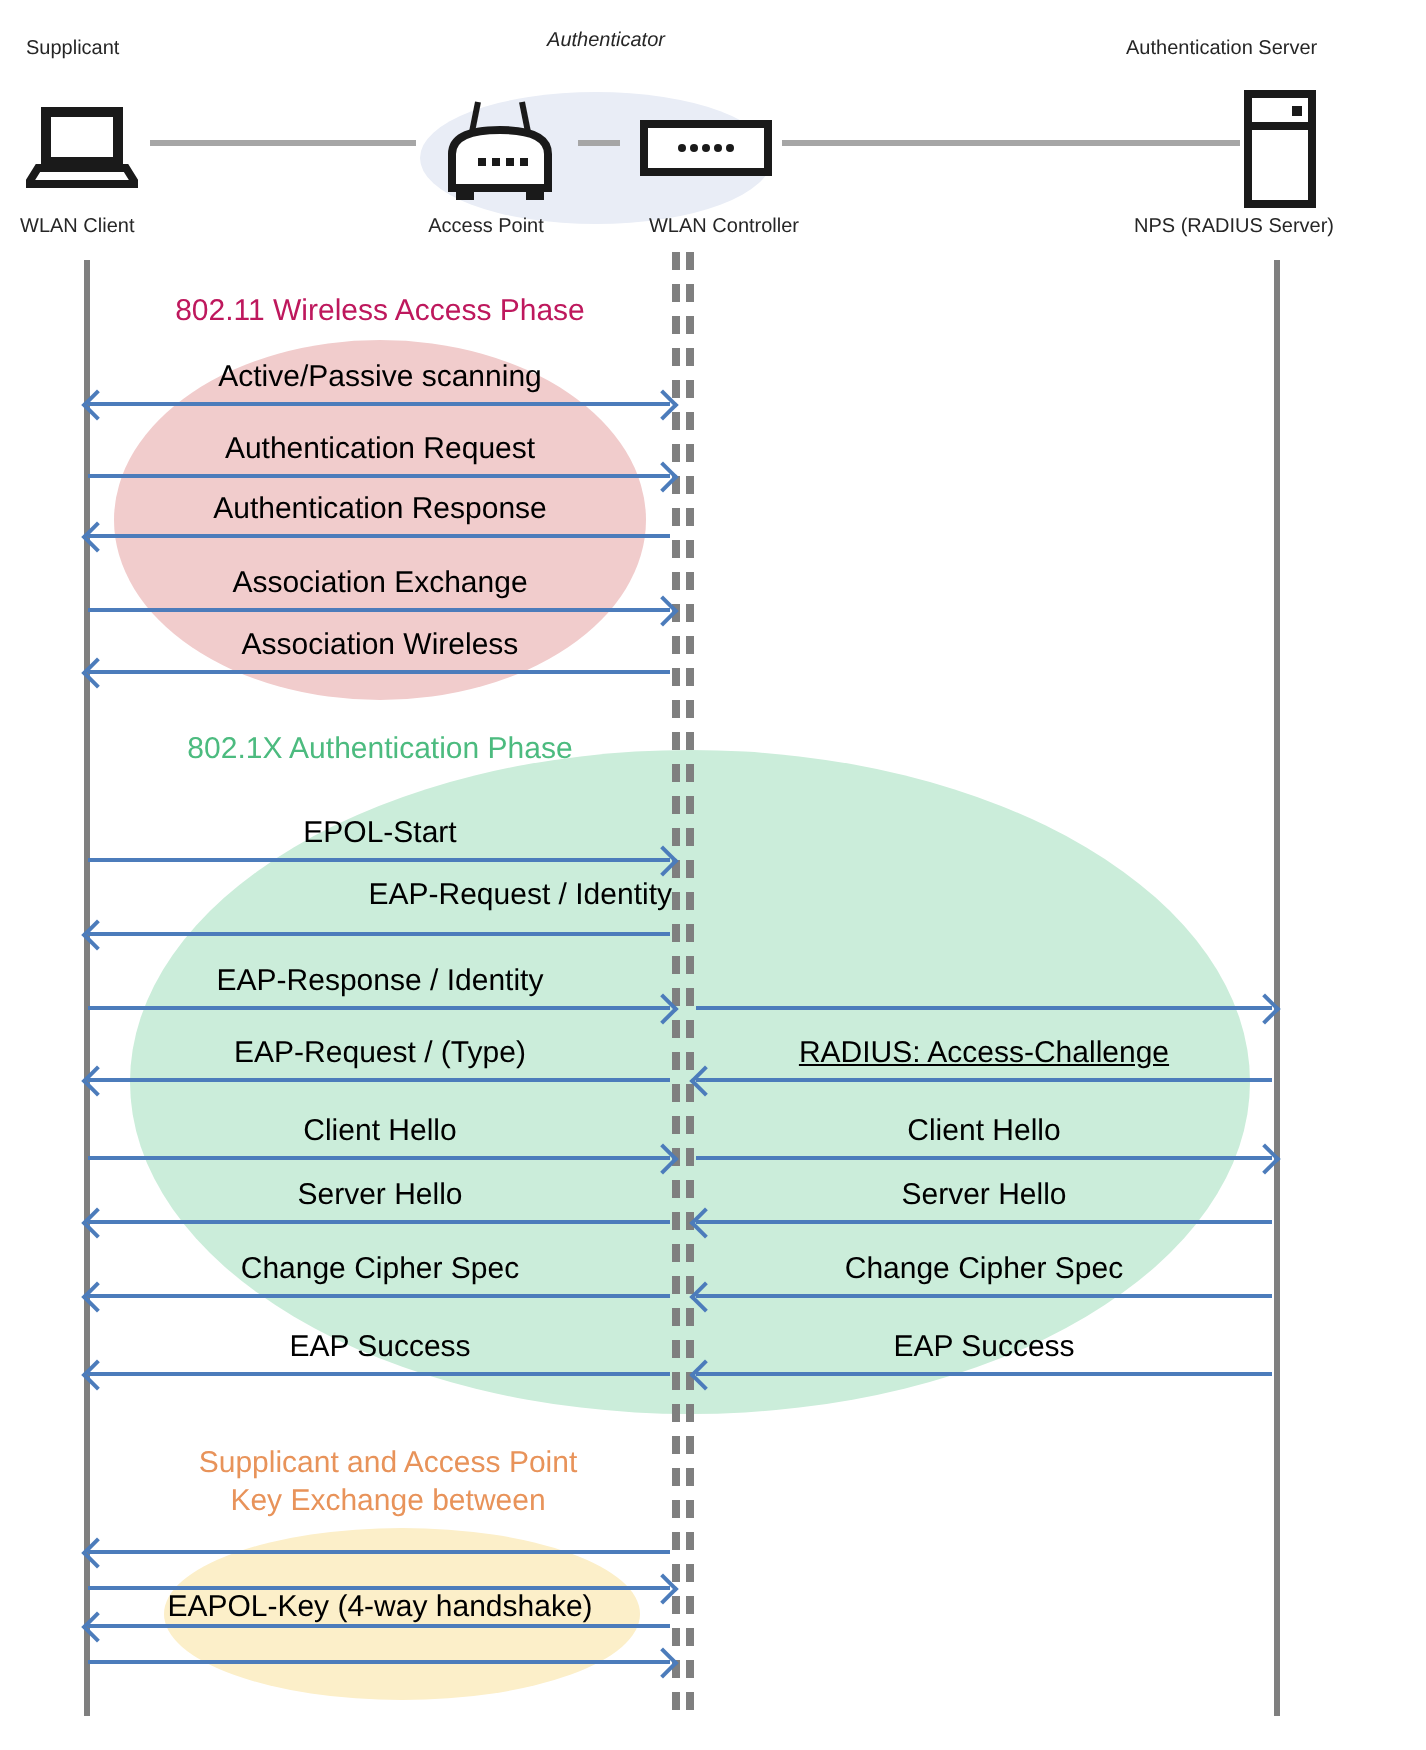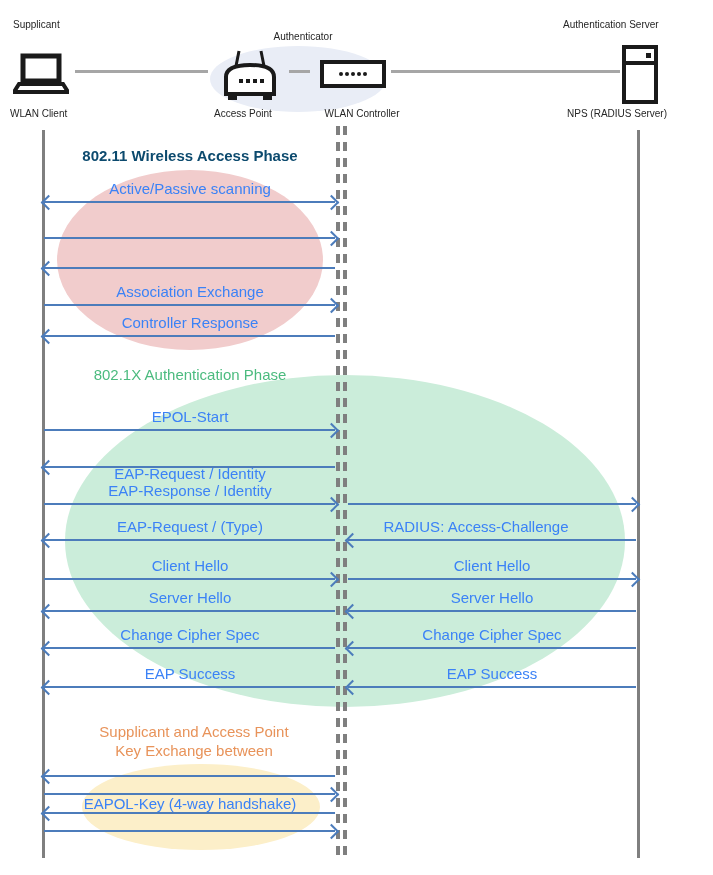--- a/index.html
+++ b/index.html
@@ -17,25 +17,25 @@
   .lifeline-solid{position:absolute;width:3px;background:#7f7f7f;}
   .lifeline-dashed{position:absolute;width:4px;
     background:repeating-linear-gradient(to bottom,#7f7f7f 0 9px,transparent 9px 16px);}
   
   .conn{position:absolute;height:3px;background:#a6a6a6;}
   
   .role-lbl,.dev-lbl{position:absolute;font-size:10px;color:#262626;white-space:nowrap;}
   .ctr{text-align:center;}
   
   .phase-title{position:absolute;font-size:15px;text-align:center;white-space:nowrap;}
-  .phase-80211{color:#0c4a6e;font-weight:bold;}
+  .phase-80211{color:#be185d;}
   .phase-8021x{color:#4cbb7f;}
   .phase-key{color:#e8935a;line-height:19px;white-space:normal;}
   
-  .msg-lbl{position:absolute;font-size:15px;color:#3b82f6;text-align:center;white-space:nowrap;}
+  .msg-lbl{position:absolute;font-size:15px;color:#000000;text-align:center;white-space:nowrap;}
   .ln{position:absolute;height:0;border-top:2px solid #4c7cbb;}
   .ln.a-right::after{
     content:"";position:absolute;right:-2px;top:-6px;width:9px;height:9px;
     border-top:2.5px solid #4c7cbb;border-right:2.5px solid #4c7cbb;transform:rotate(45deg);}
   .ln.a-left::before{
     content:"";position:absolute;left:-1px;top:-6px;width:9px;height:9px;
     border-left:2.5px solid #4c7cbb;border-bottom:2.5px solid #4c7cbb;transform:rotate(45deg);}
   .ln.a-both::after{
     content:"";position:absolute;right:-2px;top:-6px;width:9px;height:9px;
     border-top:2.5px solid #4c7cbb;border-right:2.5px solid #4c7cbb;transform:rotate(45deg);}
@@ -49,21 +49,21 @@
 <body>
 
 <div id="stage">
 
   <div class="ellipse el-authenticator" style="left:210px;top:46px;width:176px;height:66px;"></div>
   <div class="ellipse el-80211" style="left:57px;top:170px;width:266px;height:180px;"></div>
   <div class="ellipse el-8021x" style="left:65px;top:375px;width:560px;height:332px;"></div>
   <div class="ellipse el-key" style="left:82px;top:764px;width:238px;height:86px;"></div>
 
   <div class="role-lbl" style="left:13px;top:19px;">Supplicant</div>
-  <div class="role-lbl ctr" style="left:233px;top:31px;width:140px;">Authenticator</div>
+  <div class="role-lbl ctr" style="left:233px;top:15px;width:140px;font-style:italic;">Authenticator</div>
   <div class="role-lbl" style="left:563px;top:19px;">Authentication Server</div>
 
   <div class="conn" style="left:75px;top:70px;width:133px;"></div>
   <div class="conn" style="left:289px;top:70px;width:21px;"></div>
   <div class="conn" style="left:391px;top:70px;width:229px;"></div>
 
   <div class="icon" style="left:13px;top:53px;">
     <svg width="56" height="43" viewBox="0 0 56 43">
       <rect x="10" y="3" width="36" height="25" fill="#ffffff" stroke="#1a1a1a" stroke-width="5"></rect>
       <polygon points="6,31 50,31 55,39 1,39" fill="#ffffff" stroke="#1a1a1a" stroke-width="4"></polygon>
@@ -116,43 +116,45 @@
   <div class="phase-title phase-80211" style="left:44px;top:147px;width:292px;">802.11 Wireless Access Phase</div>
   <div class="phase-title phase-8021x" style="left:44px;top:366px;width:292px;">802.1X Authentication Phase</div>
   <div class="phase-title phase-key" style="left:44px;top:722px;width:300px;">
     <div>Supplicant and Access Point</div>
     <div>Key Exchange between</div>
   </div>
 
   <div class="msg-lbl" style="left:44px;top:180px;width:292px;">Active/Passive scanning</div>
   <div class="ln a-both" style="left:44px;top:201px;width:291px;"></div>
 
+  <div class="msg-lbl" style="left:44px;top:216px;width:292px;">Authentication Request</div>
   <div class="ln a-right" style="left:44px;top:237px;width:291px;"></div>
 
+  <div class="msg-lbl" style="left:44px;top:246px;width:292px;">Authentication Response</div>
   <div class="ln a-left" style="left:44px;top:267px;width:291px;"></div>
 
   <div class="msg-lbl" style="left:44px;top:283px;width:292px;">Association Exchange</div>
   <div class="ln a-right" style="left:44px;top:304px;width:291px;"></div>
 
-  <div class="msg-lbl" style="left:44px;top:314px;width:292px;">Controller Response</div>
+  <div class="msg-lbl" style="left:44px;top:314px;width:292px;">Association Wireless</div>
   <div class="ln a-left" style="left:44px;top:335px;width:291px;"></div>
 
   <div class="msg-lbl" style="left:44px;top:408px;width:292px;">EPOL-Start</div>
   <div class="ln a-right" style="left:44px;top:429px;width:291px;"></div>
 
-  <div class="msg-lbl" style="left:44px;top:465px;width:292px;">EAP-Request / Identity</div>
+  <div class="msg-lbl" style="left:44px;top:439px;width:292px;text-align:right;">EAP-Request / Identity</div>
   <div class="ln a-left" style="left:44px;top:466px;width:291px;"></div>
 
   <div class="msg-lbl" style="left:44px;top:482px;width:292px;">EAP-Response / Identity</div>
   <div class="ln a-right" style="left:44px;top:503px;width:291px;"></div>
   <div class="ln a-right" style="left:348px;top:503px;width:288px;"></div>
 
   <div class="msg-lbl" style="left:44px;top:518px;width:292px;">EAP-Request / (Type)</div>
   <div class="ln a-left" style="left:44px;top:539px;width:291px;"></div>
-  <div class="msg-lbl" style="left:332px;top:518px;width:288px;">RADIUS: Access-Challenge</div>
+  <div class="msg-lbl" style="left:348px;top:518px;width:288px;text-decoration:underline;">RADIUS: Access-Challenge</div>
   <div class="ln a-left" style="left:348px;top:539px;width:288px;"></div>
 
   <div class="msg-lbl" style="left:44px;top:557px;width:292px;">Client Hello</div>
   <div class="ln a-right" style="left:44px;top:578px;width:291px;"></div>
   <div class="msg-lbl" style="left:348px;top:557px;width:288px;">Client Hello</div>
   <div class="ln a-right" style="left:348px;top:578px;width:288px;"></div>
 
   <div class="msg-lbl" style="left:44px;top:589px;width:292px;">Server Hello</div>
   <div class="ln a-left" style="left:44px;top:610px;width:291px;"></div>
   <div class="msg-lbl" style="left:348px;top:589px;width:288px;">Server Hello</div>

